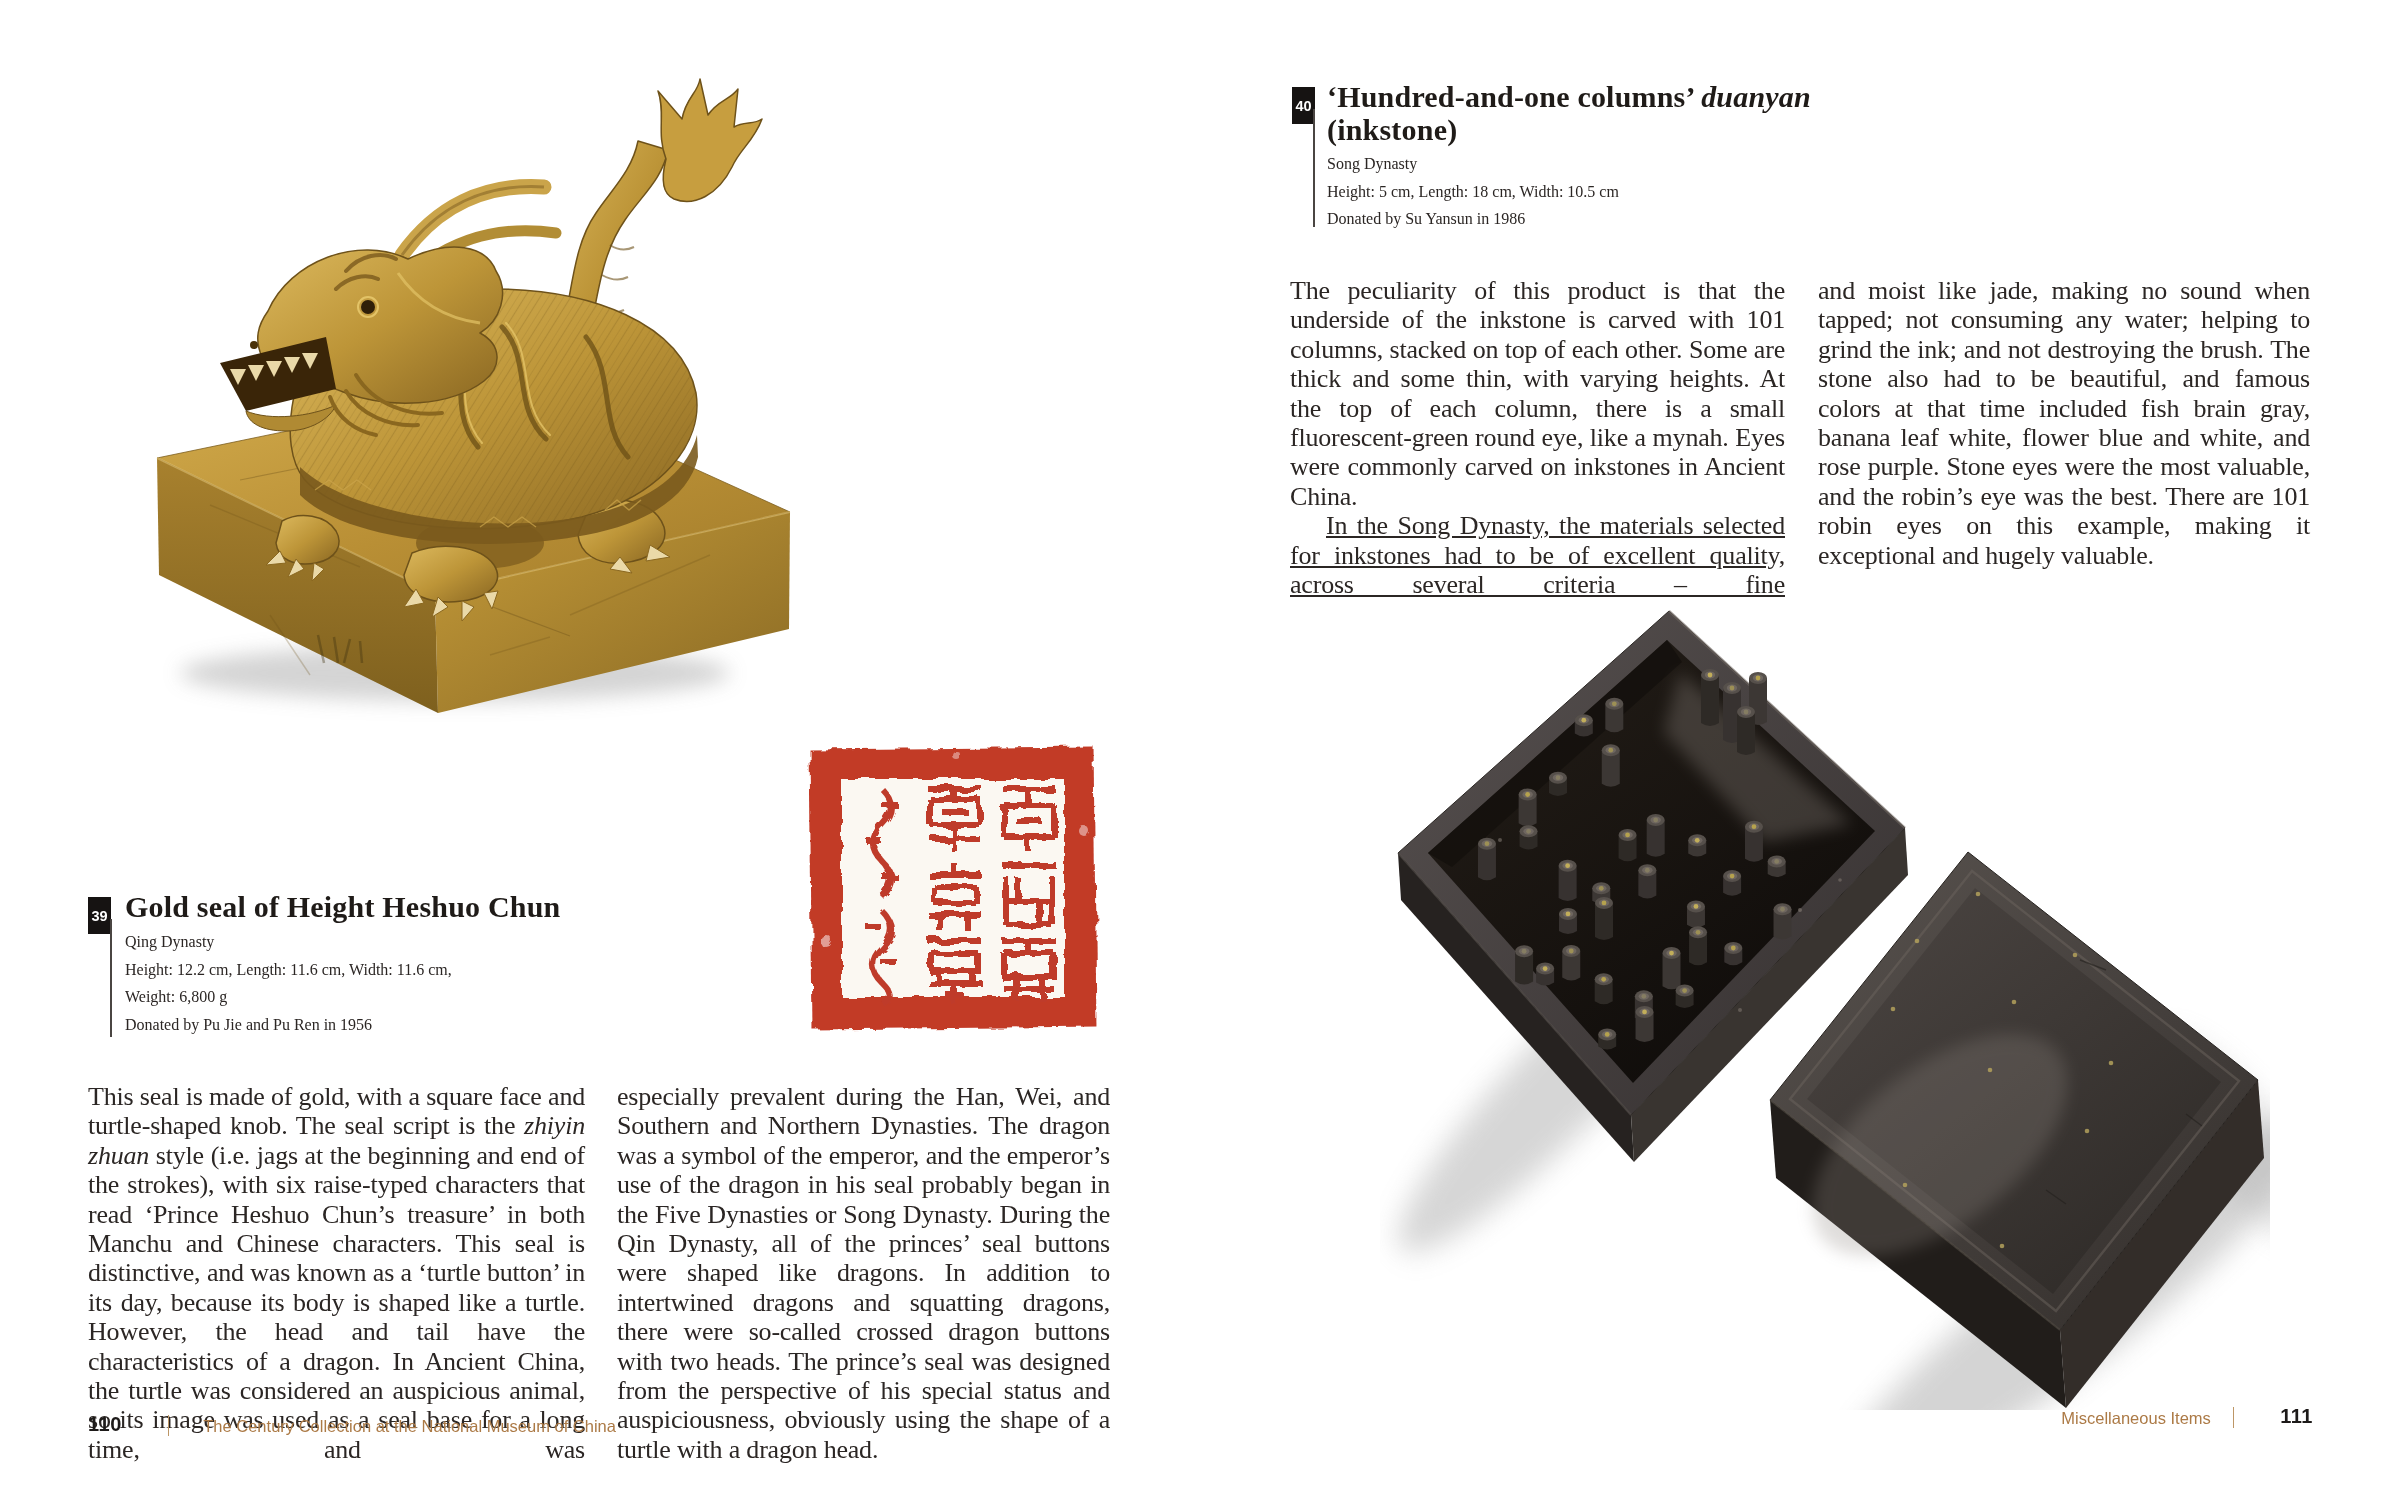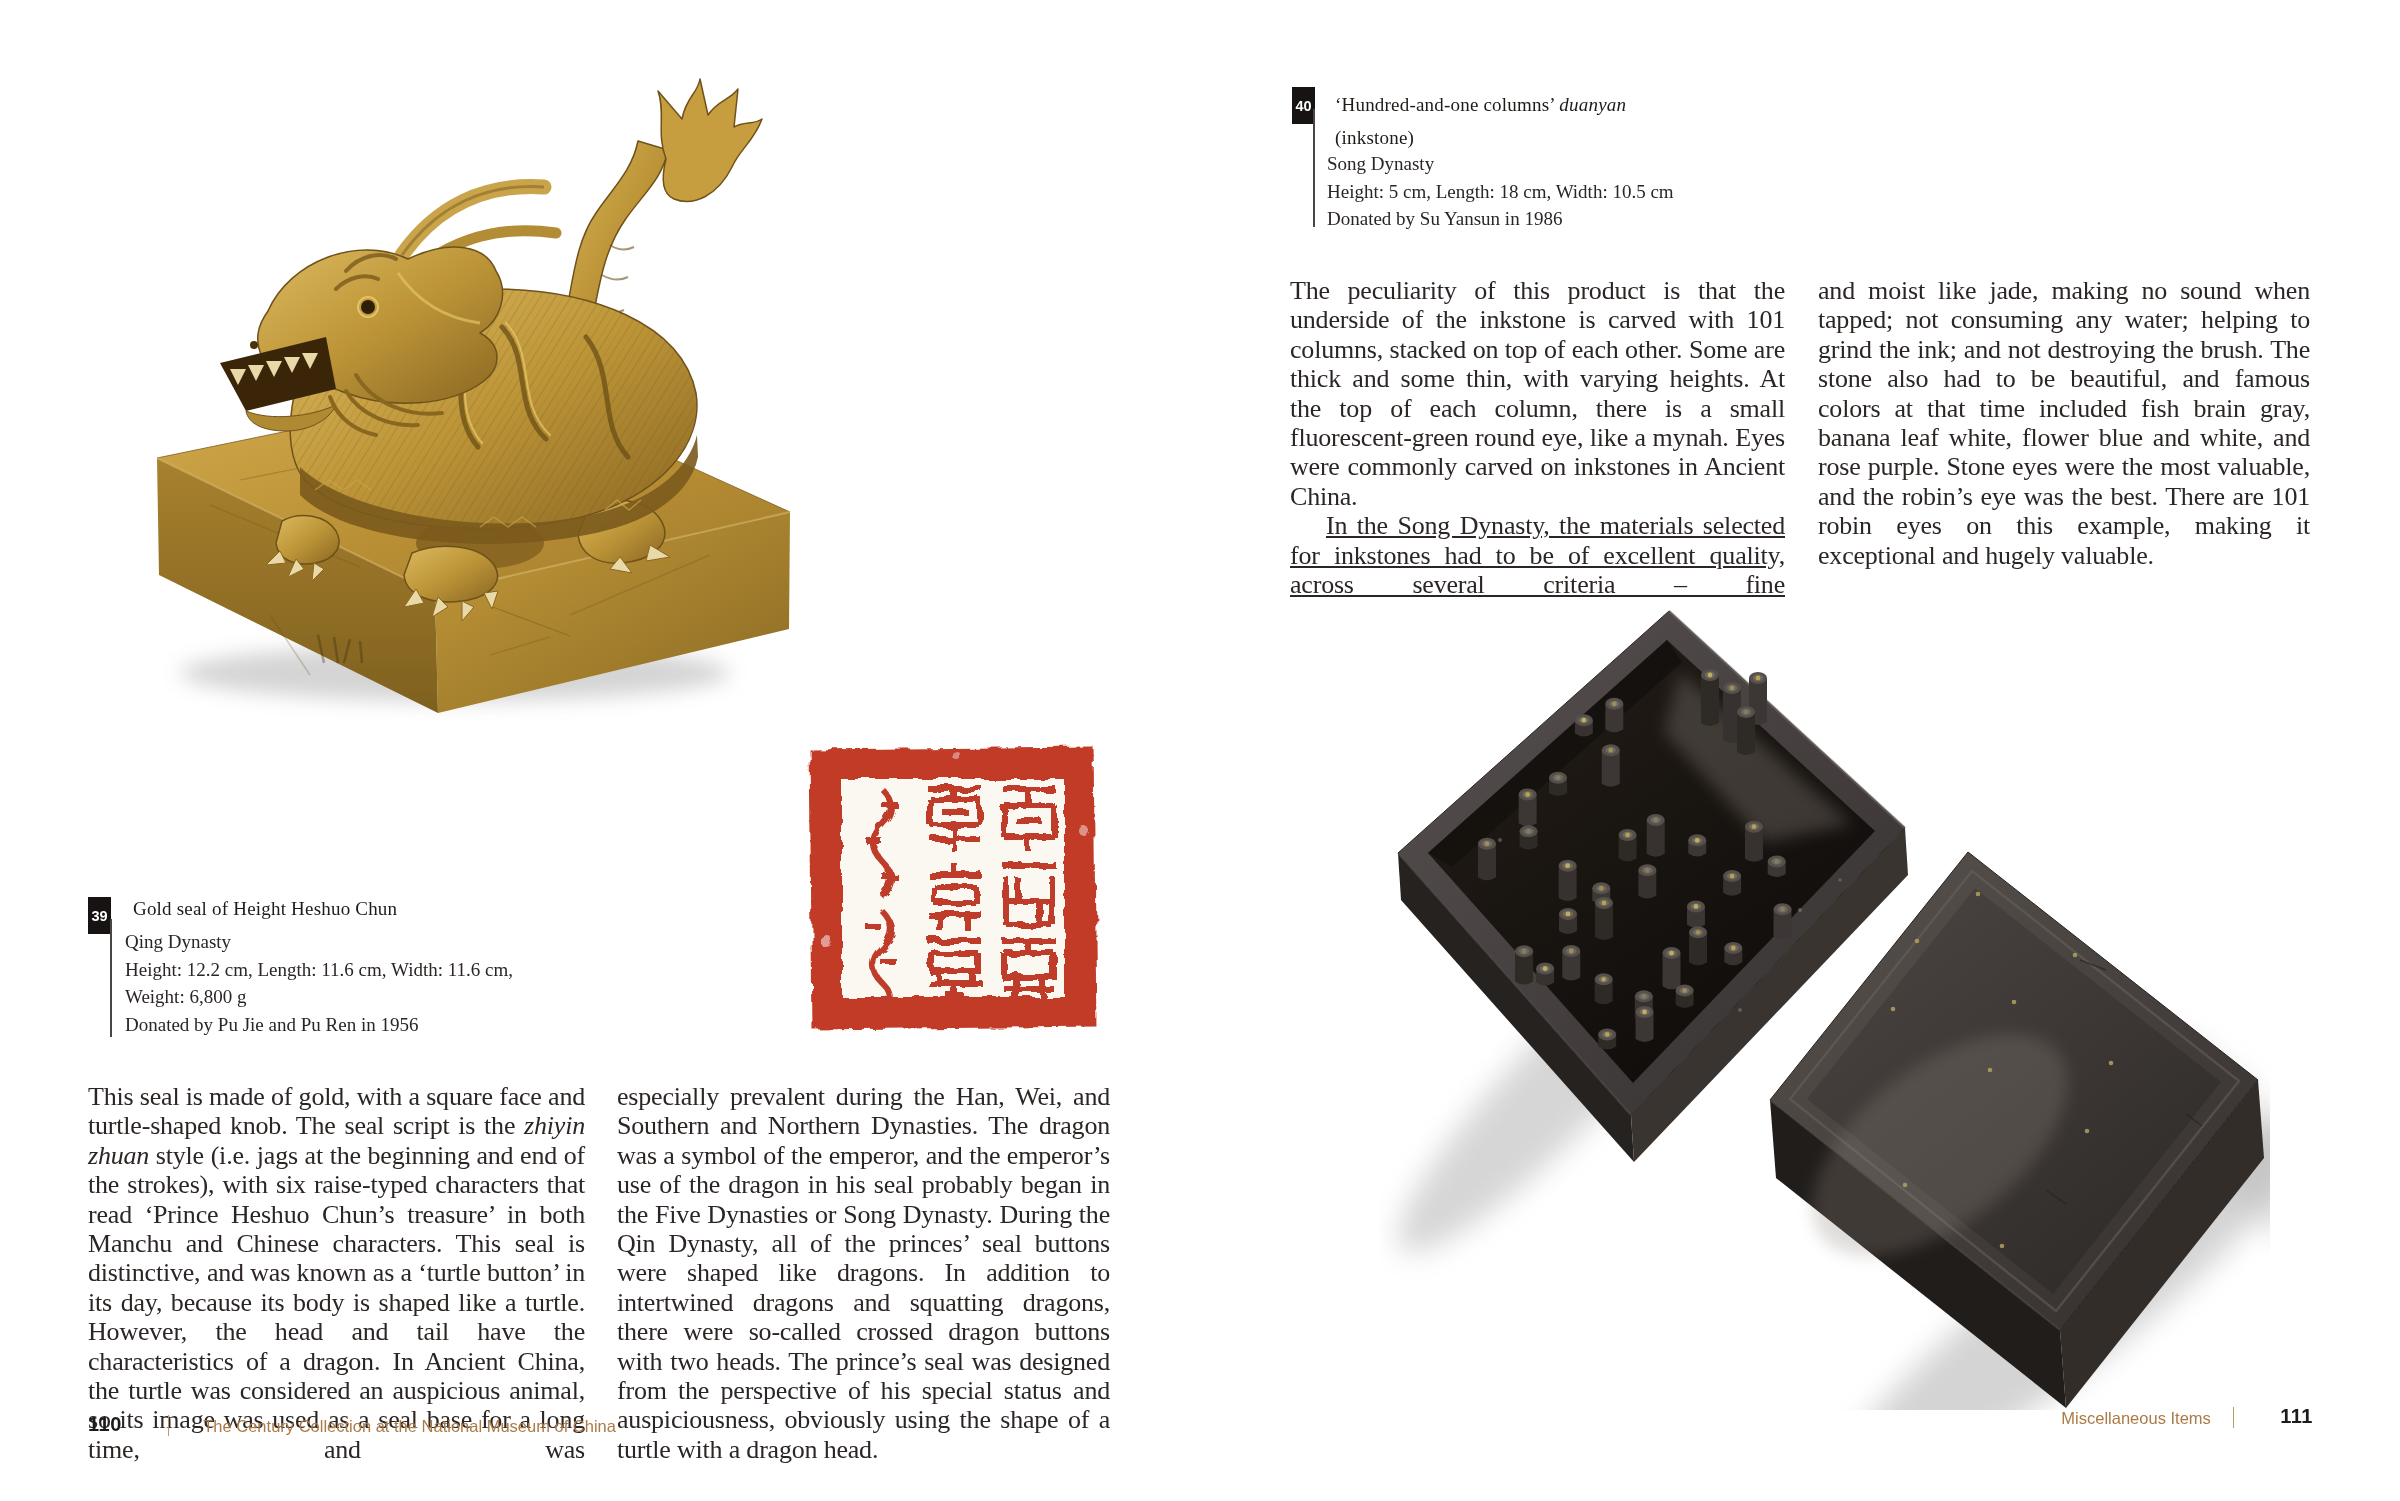--- a/index.html
+++ b/index.html
@@ -7,23 +7,23 @@
        font-family:"Liberation Serif", serif;color:#2b2624;}
   .spread{position:relative;width:2400px;height:1501px;background:#fff;}
   .page{position:absolute;top:0;width:1200px;height:1501px;}
   #page-left{left:0;}
   #page-right{left:1200px;}
   .abs{position:absolute;}
   figure{margin:0;}
   .badge{background:#161312;color:#fff;font:700 14.5px "Liberation Sans", sans-serif;
          width:23px;height:37px;display:flex;align-items:center;justify-content:center;}
   .cap-rule{width:2px;background:#4a4542;}
-  .cap-title{margin:8px;font-size:19px;font-weight:400;color:#1f1b18;letter-spacing:.2px;white-space:nowrap;}
+  .cap-title{margin:0;font-size:30px;font-weight:700;color:#1f1b18;letter-spacing:.2px;white-space:nowrap;}
   .cap-title-line{line-height:33px;white-space:nowrap;}
-  .cap-meta{font-size:19px;color:#2b2624;}
+  .cap-meta{font-size:16px;color:#2b2624;}
   .cap-meta > div{line-height:27.5px;white-space:nowrap;}
   .body-col{font-size:26px;line-height:29.4px;text-align:justify;letter-spacing:-0.2px;color:#2b2624;}
   .body-col p{margin:0;}
   .cont{text-align-last:justify;}
   .indent{text-indent:36px;text-decoration:underline;}
   .pfooter{display:flex;align-items:flex-end;gap:0;height:24px;}
   .footer-num{font:700 20px "Liberation Sans", sans-serif;color:#1d1a19;letter-spacing:.5px;}
   .footer-title{font:16.5px "Liberation Sans", sans-serif;color:#ac7a46;}
   .vdiv{display:inline-block;width:1.5px;height:21px;background:#bd9666;}
   .sp-l{margin:0 34px 0 46px;}

